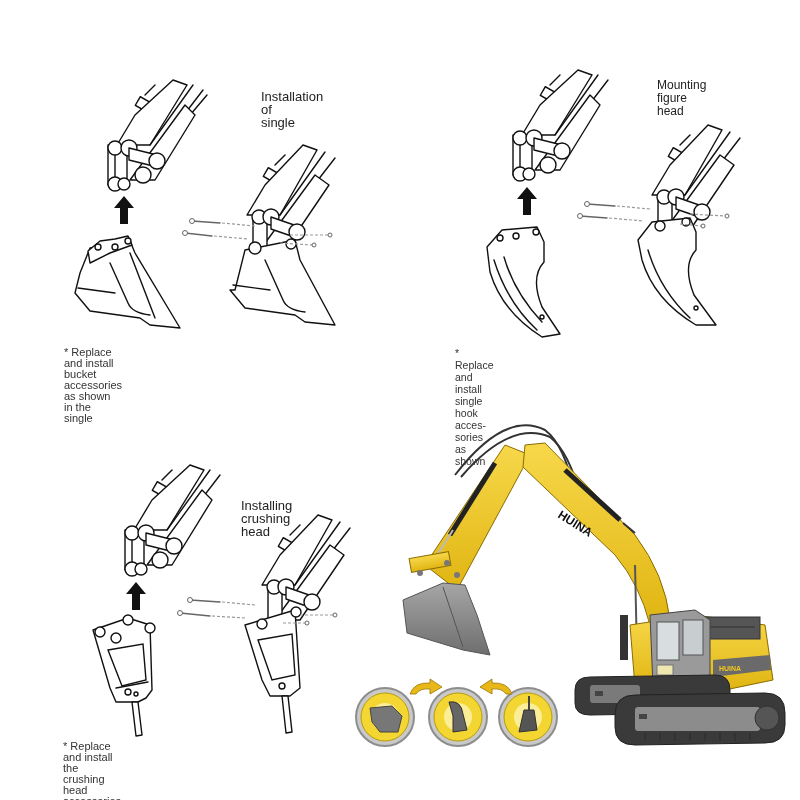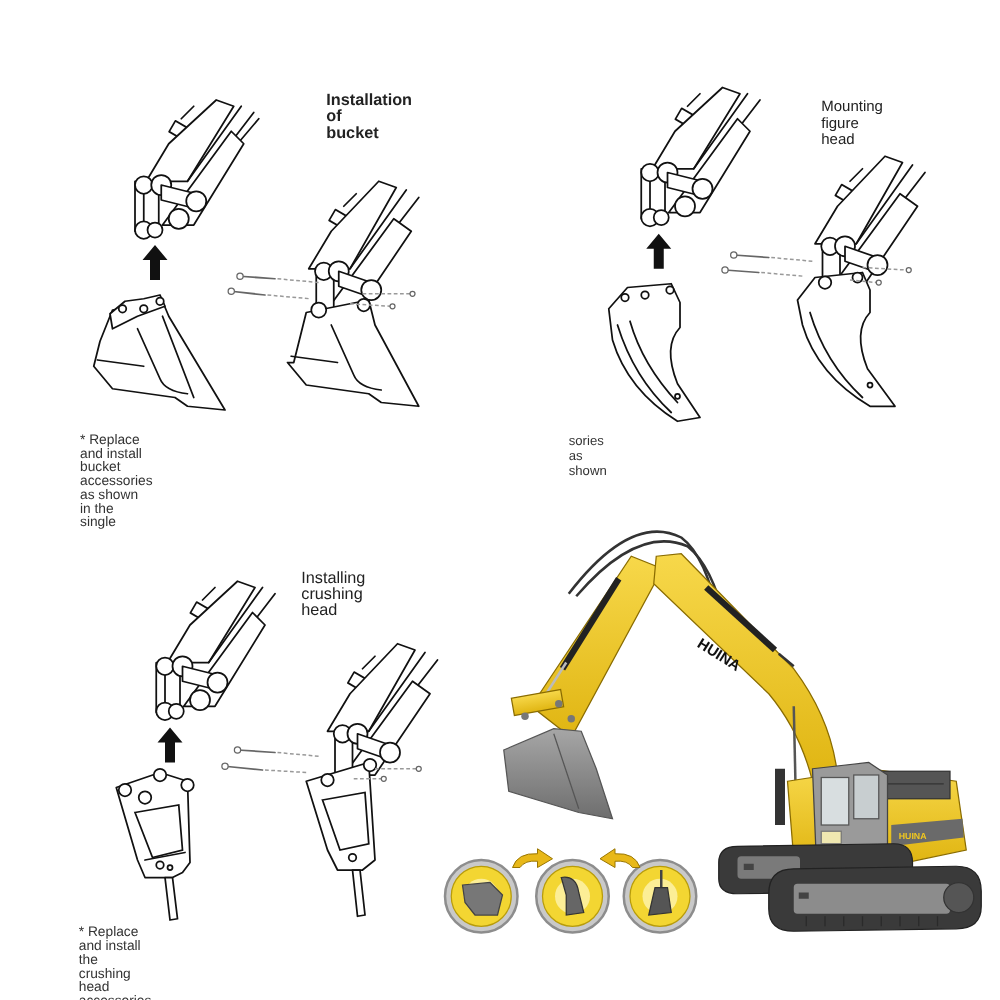--- a/index.html
+++ b/index.html
@@ -10,23 +10,23 @@
   svg { position:absolute; overflow:visible; }
   .la { fill:#fff; stroke:#111; stroke-width:1.4; stroke-linejoin:round; stroke-linecap:round; }
   .ln { fill:none; stroke:#111; stroke-width:1.4; stroke-linecap:round; }
   .pin { fill:#fff; stroke:#666; stroke-width:1; }
   .dash { fill:none; stroke:#999; stroke-width:1.2; stroke-dasharray:3 2; }
 </style>
 </head>
 <body>
 
 <div class="panel">
-  <div class="title" style="left:261px; top:73px;font-weight:bold;">
+  <div class="title" style="left:261px; top:90px;">
     <div>Installation of</div>
-    <div>bucket</div>
+    <div>single</div>
   </div>
 
   <svg width="120" height="120" style="left:95px; top:85px;">
     <line class="ln" x1="50" y1="10" x2="60" y2="0"></line>
     <rect class="la" x="42" y="14" width="12" height="10" transform="rotate(30 48 19)"></rect>
     <path class="la" d="M40 30 L78 -5 L92 0 L55 60 L22 60 Z"></path>
     <line class="ln" x1="55" y1="60" x2="98" y2="0"></line>
     <line class="ln" x1="62" y1="65" x2="108" y2="5"></line>
     <line class="ln" x1="68" y1="62" x2="112" y2="10"></line>
     <path class="la" d="M35 95 L90 20 L100 30 L60 95 Z"></path>
@@ -151,26 +151,27 @@
     <line class="dash" x1="42" y1="8" x2="75" y2="11"></line>
     <line class="ln" x1="5" y1="18" x2="32" y2="20" style="stroke:#666"></line>
     <circle class="pin" cx="5" cy="18" r="2.5"></circle>
     <line class="dash" x1="34" y1="20" x2="68" y2="23"></line>
     <line class="dash" x1="115" y1="16" x2="150" y2="18"></line>
     <circle class="pin" cx="152" cy="18" r="2"></circle>
     <line class="dash" x1="105" y1="26" x2="126" y2="28"></line>
     <circle class="pin" cx="128" cy="28" r="2"></circle>
   </svg>
   <div class="note" style="left:455px; top:347px; font-size:10.5px; line-height:12px;">
+    <div>* Replace and install single hook acces-</div>
     <div>sories as shown</div>
   </div>
 </div>
 
 <div class="panel">
-  <div class="title" style="left:241px; top:455px;">
+  <div class="title" style="left:241px; top:499px;">
     <div>Installing crushing</div>
     <div>head</div>
   </div>
   <svg width="120" height="120" style="left:112px; top:470px;">
     <line class="ln" x1="50" y1="10" x2="60" y2="0"></line>
     <rect class="la" x="42" y="14" width="12" height="10" transform="rotate(30 48 19)"></rect>
     <path class="la" d="M40 30 L78 -5 L92 0 L55 60 L22 60 Z"></path>
     <line class="ln" x1="55" y1="60" x2="98" y2="0"></line>
     <line class="ln" x1="62" y1="65" x2="108" y2="5"></line>
     <path class="la" d="M35 95 L90 20 L100 30 L60 95 Z"></path>

